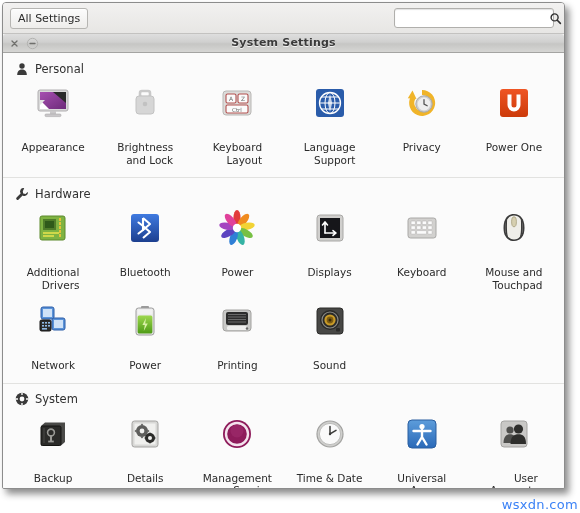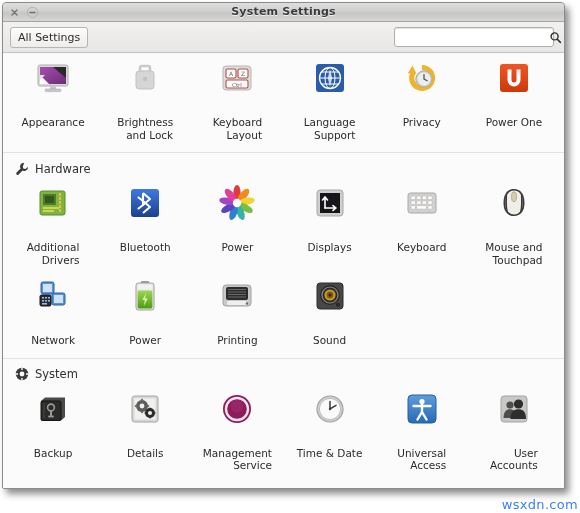--- a/index.html
+++ b/index.html
@@ -156,56 +156,65 @@
     font-family: "DejaVu Sans", "Liberation Sans", sans-serif;
     font-size: 13px;
     color: #3b82f6;
     letter-spacing: .3px;
   }
 </style>
 </head>
 <body>
 
 <div id="window">
-
-  <div id="titlebar">
-    <div class="wbtns">
-      <div class="wbtn">
-        <svg width="13" height="13" viewBox="0 0 13 13" aria-hidden="true">
-          <path d="M4 4 L9 9 M9 4 L4 9" stroke="#6f6f6c" stroke-width="1.3" fill="none" stroke-linecap="round"></path>
-        </svg>
-      </div>
-      <div class="wbtn">
-        <svg width="13" height="13" viewBox="0 0 13 13" aria-hidden="true">
-          <circle cx="6.5" cy="6.5" r="5.2" fill="none" stroke="#b2b2b0" stroke-width="1"></circle>
-          <path d="M4 6.5 L9 6.5" stroke="#6f6f6c" stroke-width="1.3" stroke-linecap="round"></path>
-        </svg>
-      </div>
-    </div>
-    <div class="title">System Settings</div>
-  </div>
 
   <div id="toolbar">
     <div id="all-settings-btn">
       <span>All Settings</span>
     </div>
     <div id="search-wrap">
       <input id="search-input" type="text" value="" placeholder="" style="">
       <span id="search-icon">
         <svg width="13" height="13" viewBox="0 0 13 13" aria-hidden="true">
           <circle cx="5.6" cy="5.4" r="3.5" fill="none" stroke="#2f2f2f" stroke-width="1.4"></circle>
           <path d="M8.3 8.2 L11.4 11.4" stroke="#2f2f2f" stroke-width="1.6" stroke-linecap="round"></path>
         </svg>
       </span>
     </div>
   </div>
 
+  <div id="titlebar">
+    <div class="wbtns">
+      <div class="wbtn">
+        <svg width="13" height="13" viewBox="0 0 13 13" aria-hidden="true">
+          <path d="M4 4 L9 9 M9 4 L4 9" stroke="#6f6f6c" stroke-width="1.3" fill="none" stroke-linecap="round"></path>
+        </svg>
+      </div>
+      <div class="wbtn">
+        <svg width="13" height="13" viewBox="0 0 13 13" aria-hidden="true">
+          <circle cx="6.5" cy="6.5" r="5.2" fill="none" stroke="#b2b2b0" stroke-width="1"></circle>
+          <path d="M4 6.5 L9 6.5" stroke="#6f6f6c" stroke-width="1.3" stroke-linecap="round"></path>
+        </svg>
+      </div>
+    </div>
+    <div class="title">System Settings</div>
+  </div>
+
   <div id="content">
 
     <div class="section">
+      <div class="section-header">
+        <span class="sh-icon">
+          <svg width="14" height="14" viewBox="0 0 14 14" aria-hidden="true">
+            <circle cx="7" cy="4" r="2.7" fill="#3a3a3a"></circle>
+            <path d="M2.2 13 C2.2 9.2 4.4 7.6 7 7.6 C9.6 7.6 11.8 9.2 11.8 13 Z" fill="#3a3a3a"></path>
+          </svg>
+        </span>
+        <span class="sh-label">Personal</span>
+      </div>
       <div class="grid">
 
         <div class="tile">
           <span class="ico">
             <svg width="38" height="38" viewBox="0 0 38 38" aria-hidden="true">
               <rect x="4" y="6" width="30" height="21" rx="2" fill="#d9d9d9" stroke="#b0aeb0" stroke-width="1"></rect>
               <rect x="6" y="8" width="26" height="17" fill="#8a3f96"></rect>
               <linearGradient id="appg" x1="0" y1="0" x2="1" y2="1">
                 <stop offset="0" stop-color="#a64fb0"></stop>
                   <stop offset="1" stop-color="#6d2b7a"></stop>

